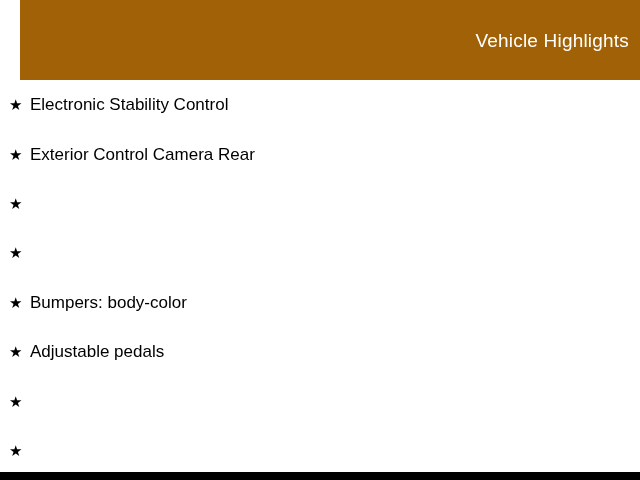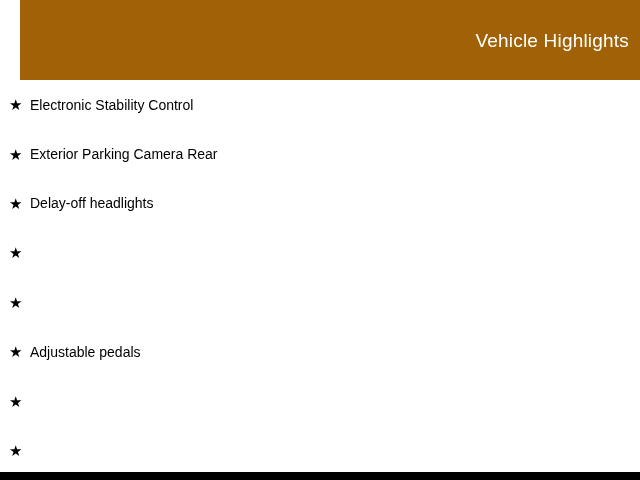--- a/index.html
+++ b/index.html
@@ -60,21 +60,21 @@
   .bullet-star {
     width: 21px;
     flex: 0 0 21px;
     color: #000000;
     font-size: 15px;
     line-height: 1;
     text-align: left;
   }
   .item-label {
     color: #000000;
-    font-size: 14px;
+    font-size: 17px;
     line-height: 1;
     white-space: nowrap;
   }
   .footer-strip {
     position: absolute;
     left: 0;
     bottom: 0;
     width: 640px;
     height: 8px;
     background: #000000;
@@ -89,31 +89,31 @@
     <div class="header-title">Vehicle Highlights</div>
   </div>
 
   <ul class="highlights-list">
     <li class="highlight-item">
       <span class="bullet-star">★</span>
       <span class="item-label">Electronic Stability Control</span>
     </li>
     <li class="highlight-item">
       <span class="bullet-star">★</span>
-      <span class="item-label">Exterior Parking Camera Rear</span>
-    </li>
-    <li class="highlight-item">
-      <span class="bullet-star">★</span>
-      <span class="item-label">Delay-off headlights</span>
+      <span class="item-label">Exterior Control Camera Rear</span>
     </li>
     <li class="highlight-item">
       <span class="bullet-star">★</span>
     </li>
     <li class="highlight-item">
       <span class="bullet-star">★</span>
+    </li>
+    <li class="highlight-item">
+      <span class="bullet-star">★</span>
+      <span class="item-label">Bumpers: body-color</span>
     </li>
     <li class="highlight-item">
       <span class="bullet-star">★</span>
       <span class="item-label">Adjustable pedals</span>
     </li>
     <li class="highlight-item">
       <span class="bullet-star">★</span>
     </li>
     <li class="highlight-item">
       <span class="bullet-star">★</span>

